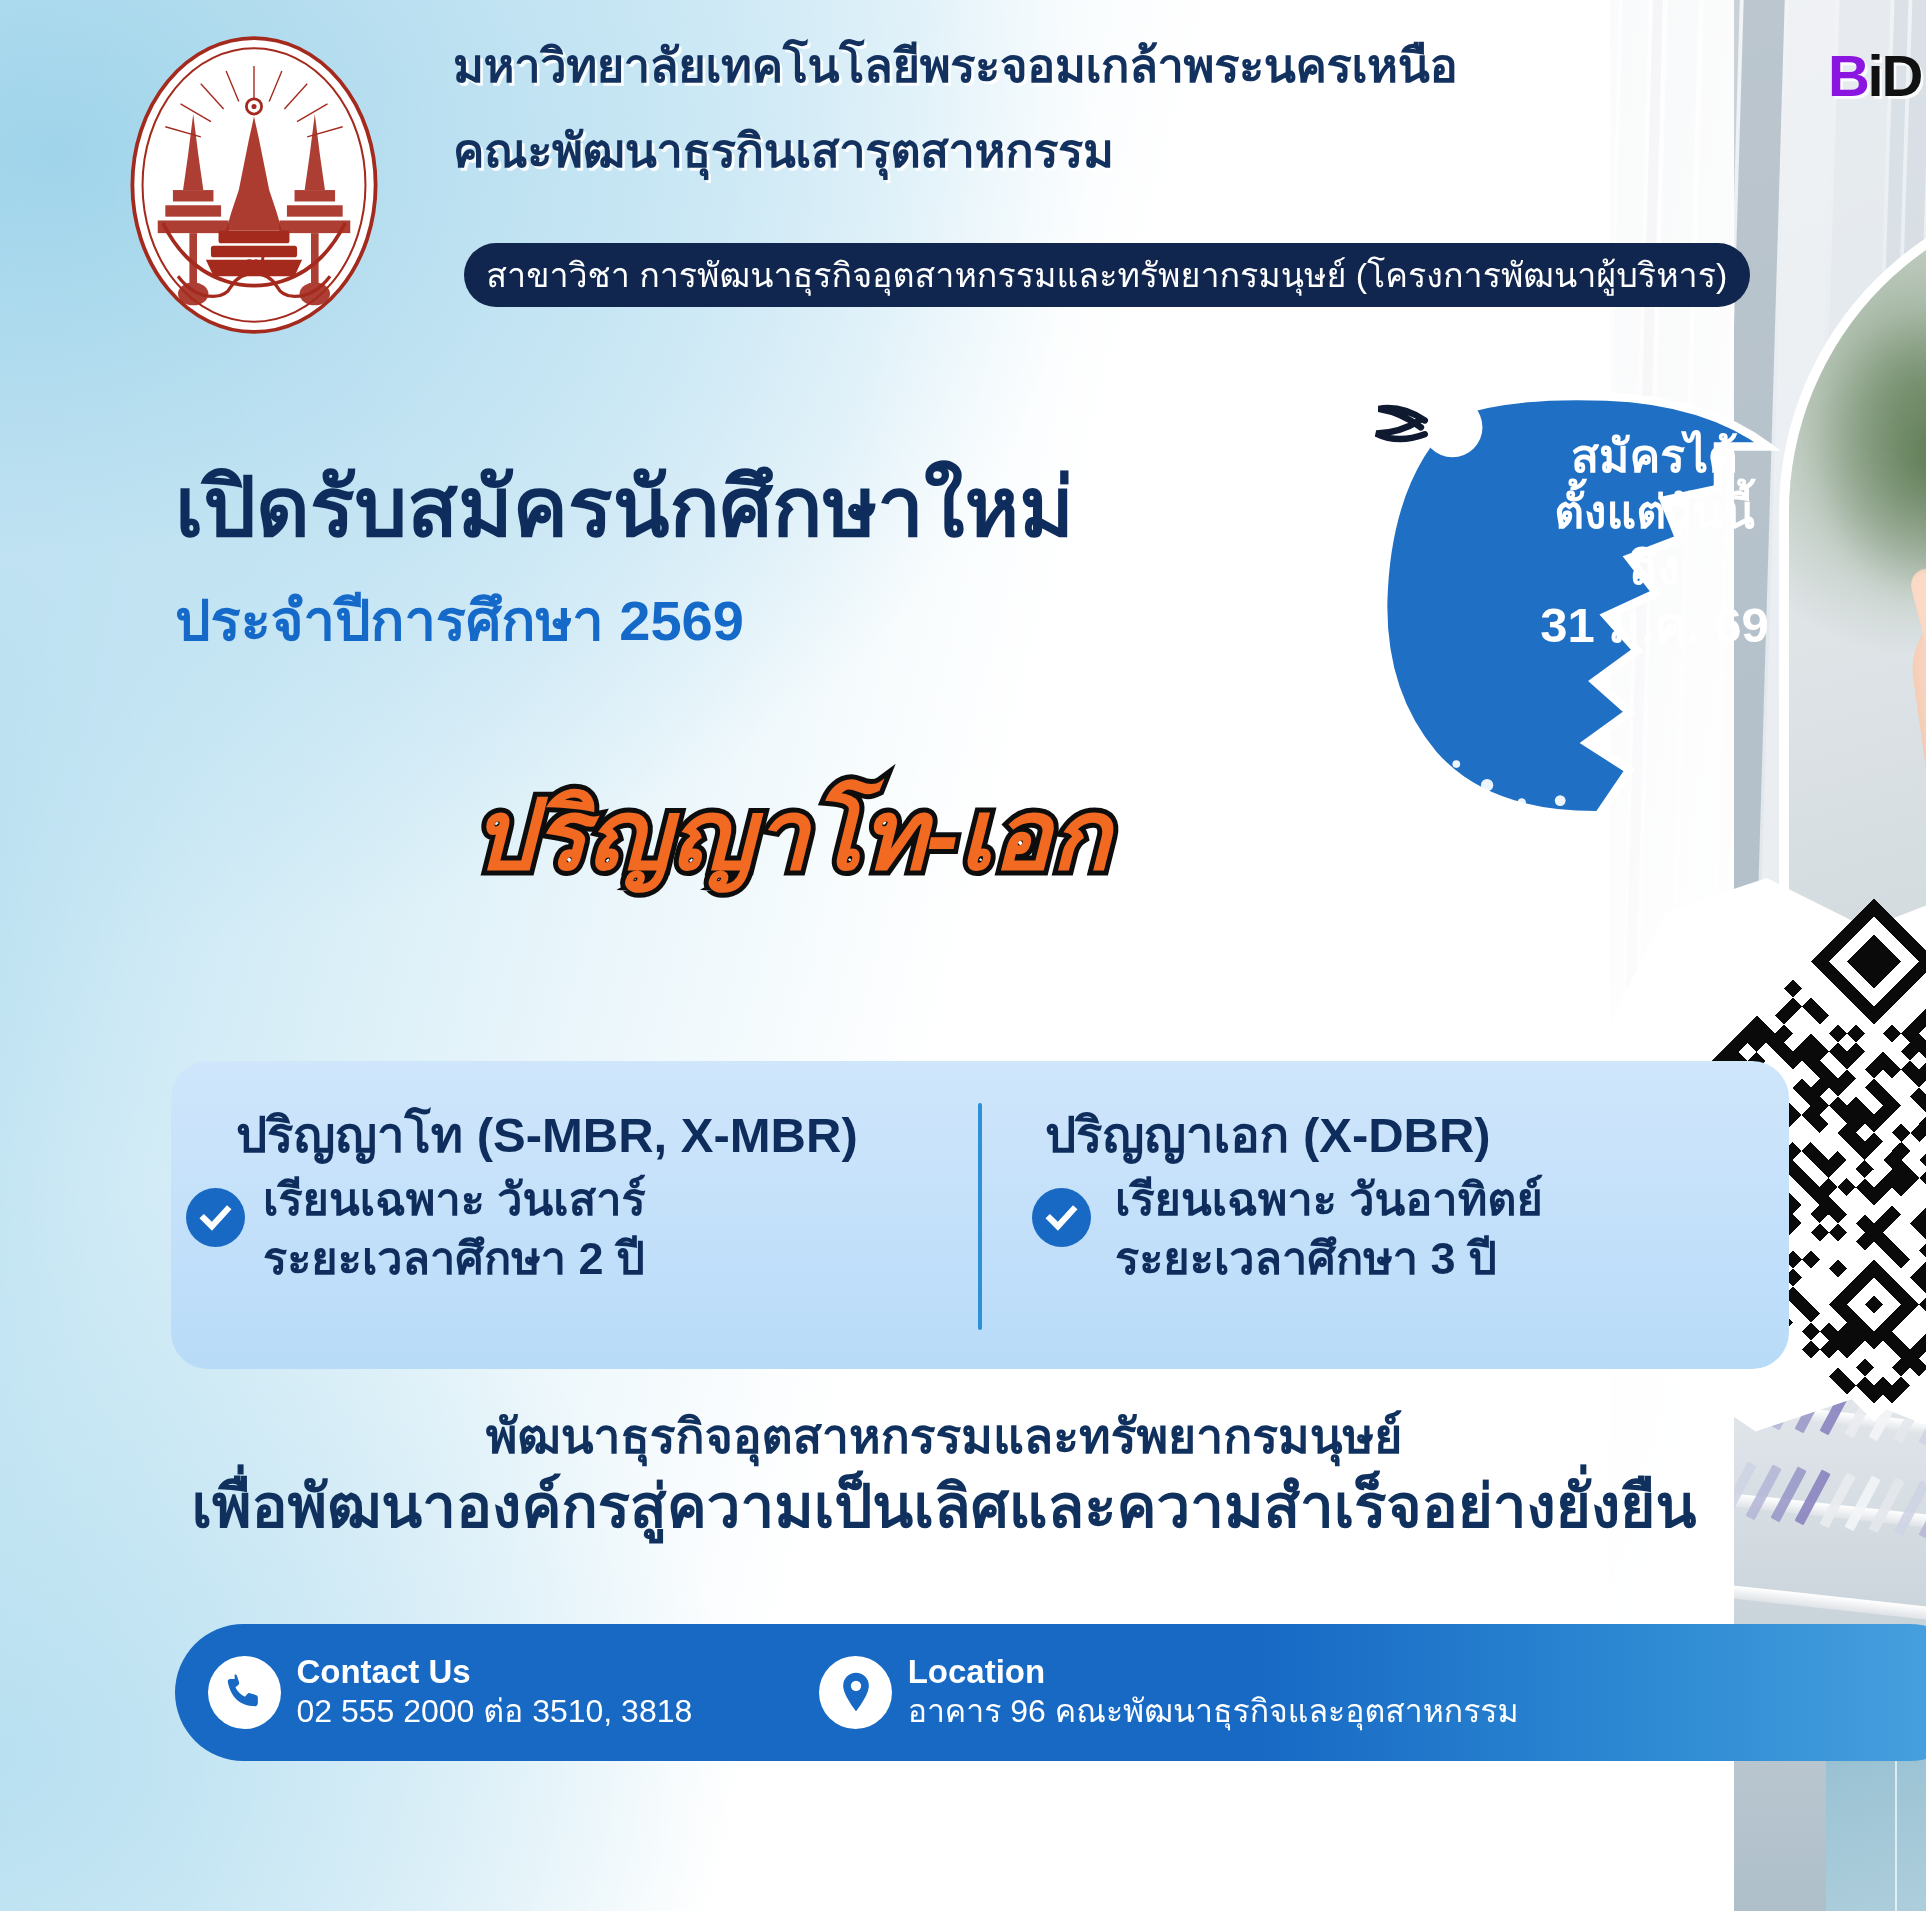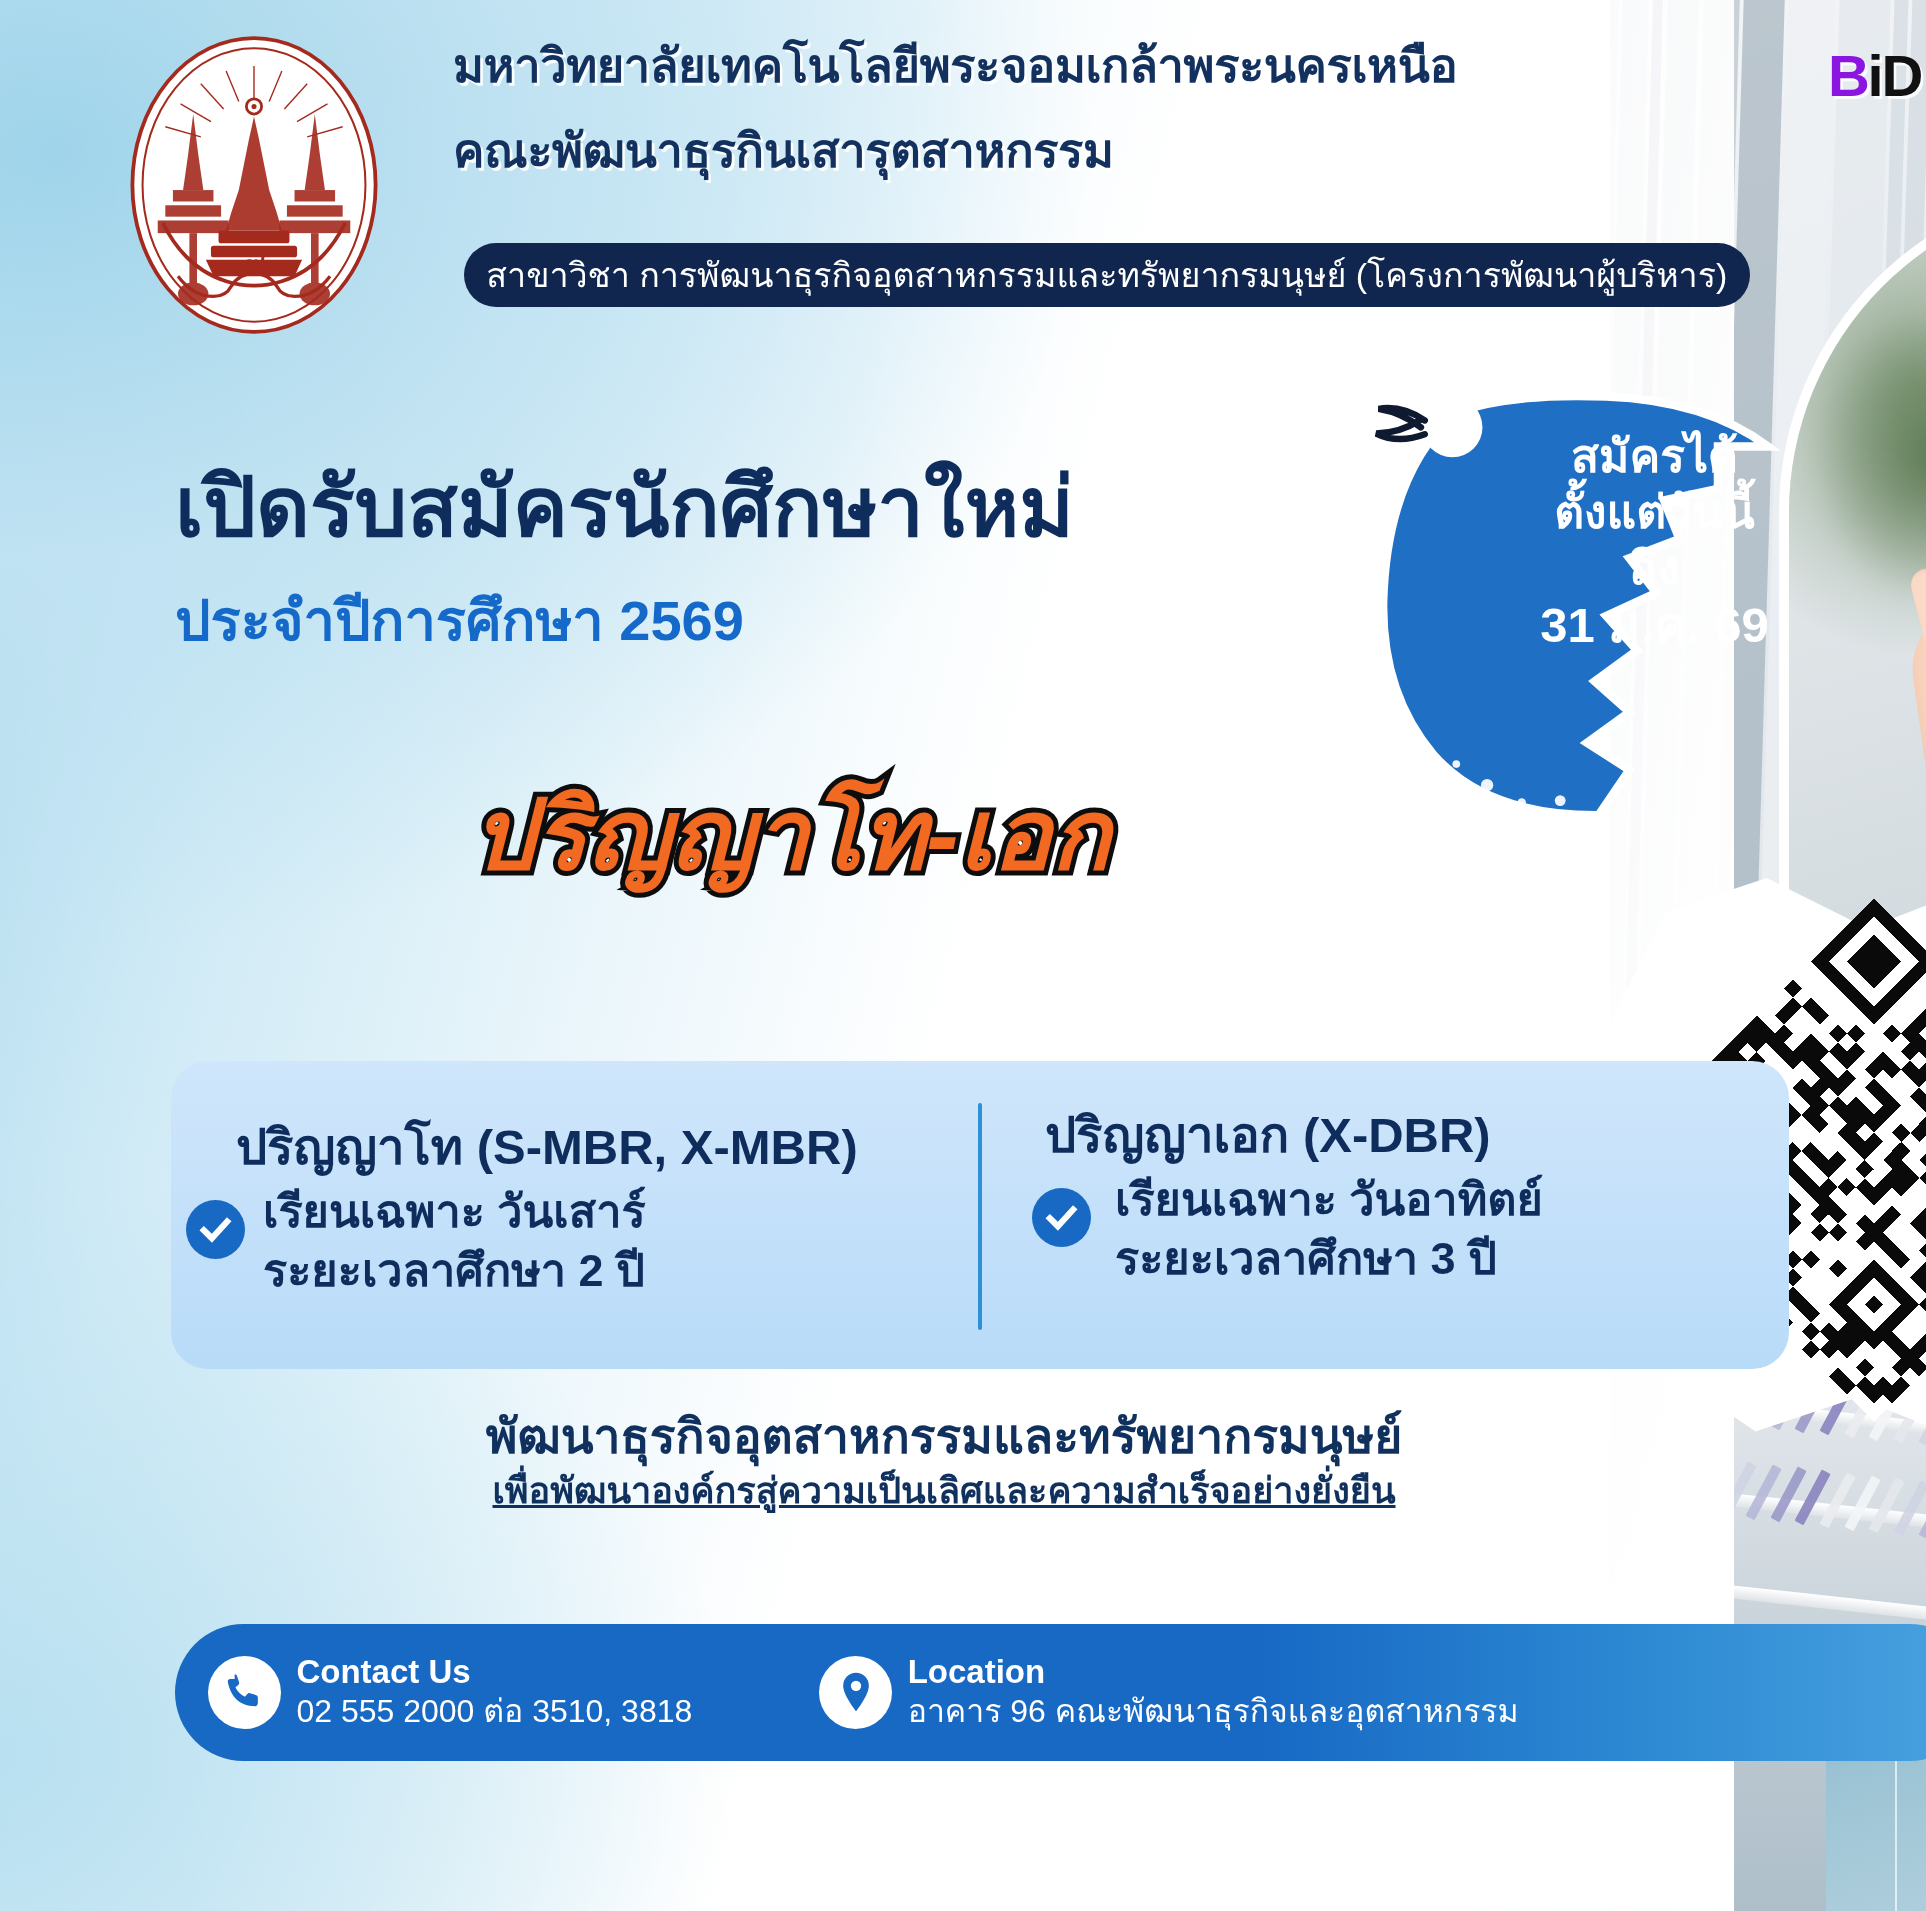--- a/index.html
+++ b/index.html
@@ -158,21 +158,21 @@
   }
   .tag-text .big { font-size:49px; }
 
   
   .panel {
     position:absolute; left:171px; top:1061px; width:1618px; height:308px;
     background:linear-gradient(180deg,#cfe6fb 0%, #c3e0fa 55%, #b8dbf8 100%);
     border-radius:37px;
   }
   .panel-col { position:absolute; top:0; height:100%; }
-  .col-left  { left:0; width:805px;margin-top:12px; }
+  .col-left  { left:0; width:805px; }
   .col-right { left:832px; width:786px; }
   .panel-divider {
     position:absolute; left:807px; top:42px; width:3.5px; height:227px;
     background:#2f90d8; border-radius:1.9px;
   }
   .col-title {
     position:absolute; top:35px; left:65px;
     font-size:49px; font-weight:bold; color:#0e2d5c; white-space:nowrap;
   }
   .col-right .col-title { left:42px; }
@@ -203,21 +203,21 @@
     transform:rotate(45deg);
   }
   .qr canvas, .qr svg { display:block; width:100%; height:100%; }
 
   
   .tagline {
     position:absolute; left:0; top:1406px; width:1888px;
     text-align:center; color:#10315e; font-weight:bold;
     font-size:48px; line-height:1.3; white-space:nowrap;
   }
-  .tagline .l2 { font-size:36px;text-decoration:underline; }
+  .tagline .l2 { font-size:60px; }
 
   
   .contact-bar {
     position:absolute; left:175px; top:1624px; width:1803px; height:137px;
     background:linear-gradient(90deg,#1769c4 0%, #1769c4 60%, #2e8ad3 82%, #4aa3e0 100%);
     border-radius:69px;
     display:flex; align-items:center;
   }
   .cb-item { display:flex; align-items:center; }
   .cb-icon {

